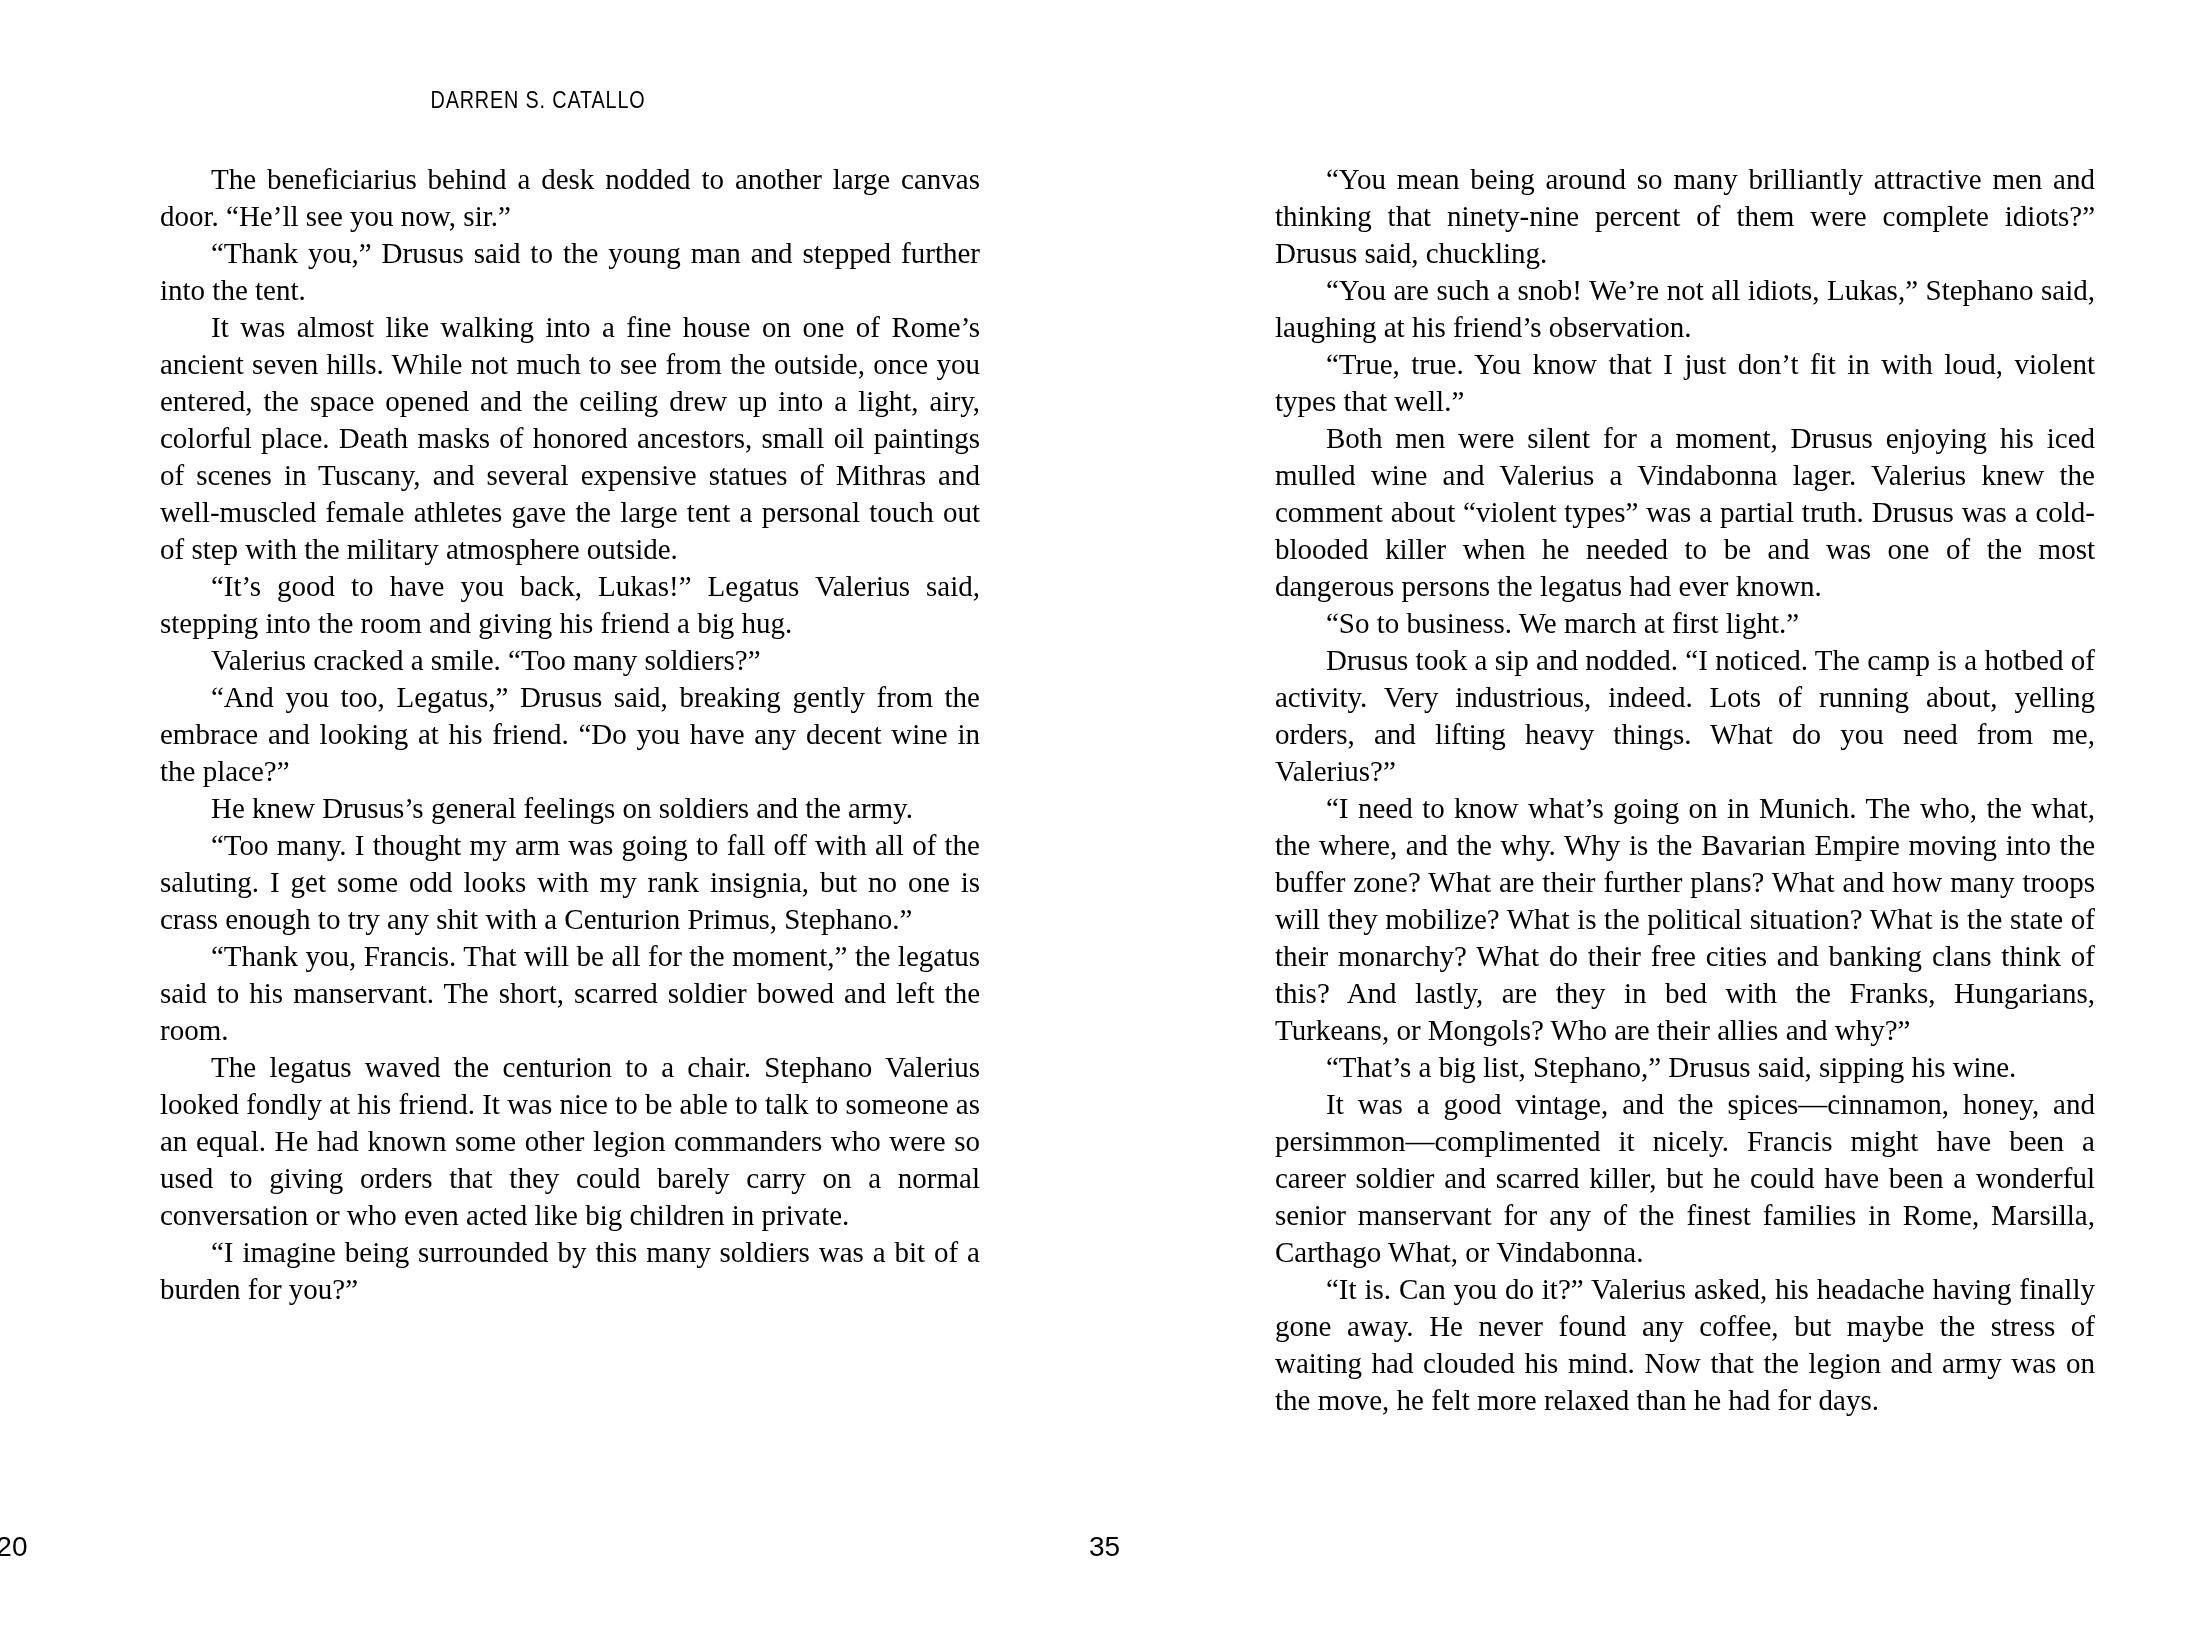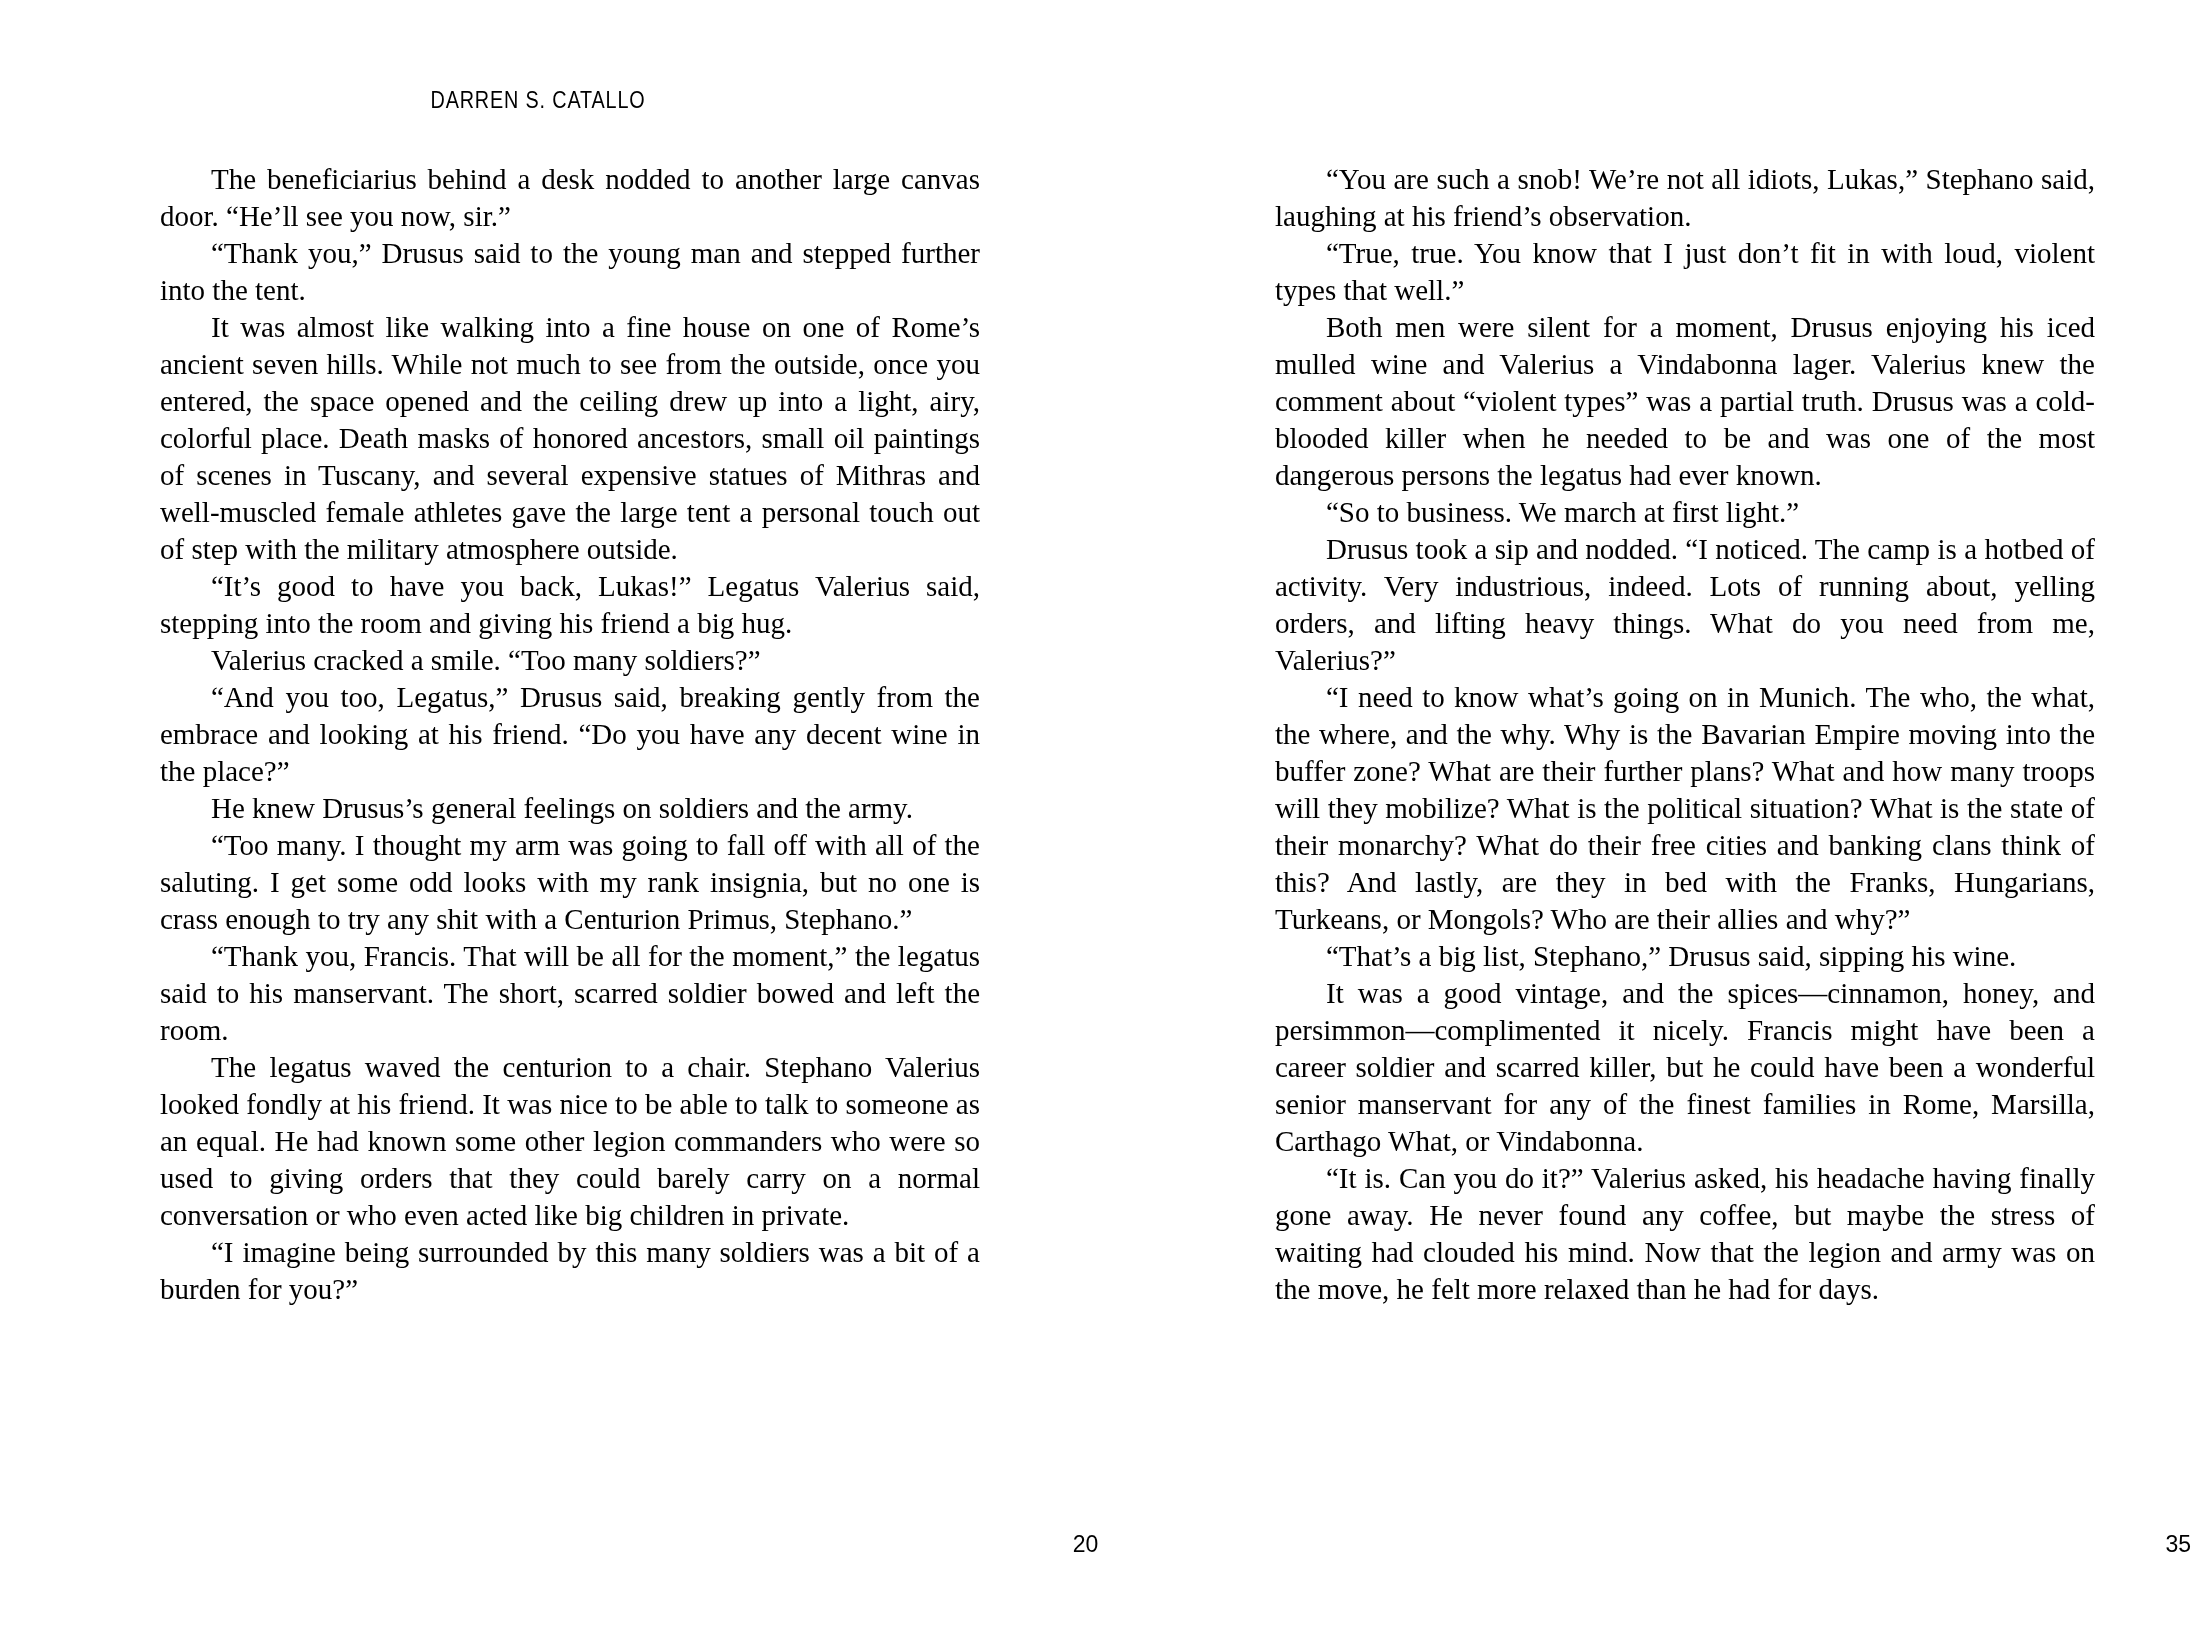--- a/index.html
+++ b/index.html
@@ -69,23 +69,23 @@
     text-align: justify;
   }
 
   
 
   
   .folio {
     position: absolute;
     top: 1531px;
     width: 100%;
-    text-align: right;
+    text-align: left;
     font-family: "Liberation Sans", "DejaVu Sans", sans-serif;
-    font-size: 23px;
+    font-size: 28px;
     color: #000;
   }
   .page-left .folio { left: 0; }
   .page-right .folio { left: 0; }
 
   
   .folio-inner {
     display: inline-block;
     position: relative;
   }
@@ -116,20 +116,21 @@
       </div>
 
     <div class="folio">
       <span class="folio-inner">20</span>
     </div>
   </div>
 
   <div class="page page-right">
 
     <div class="text-block">
+        <p>“You mean being around so many brilliantly attractive men and thinking that ninety-nine percent of them were complete idiots?” Drusus said, chuckling.</p>
         <p>“You are such a snob! We’re not all idiots, Lukas,” Stephano said, laughing at his friend’s observation.</p>
         <p>“True, true. You know that I just don’t fit in with loud, violent types that well.”</p>
         <p>Both men were silent for a moment, Drusus enjoying his iced mulled wine and Valerius a Vindabonna lager. Valerius knew the comment about “violent types” was a partial truth. Drusus was a cold-blooded killer when he needed to be and was one of the most dangerous persons the legatus had ever known.</p>
         <p>“So to business. We march at first light.”</p>
         <p>Drusus took a sip and nodded. “I noticed. The camp is a hotbed of activity. Very industrious, indeed. Lots of running about, yelling orders, and lifting heavy things. What do you need from me, Valerius?”</p>
         <p>“I need to know what’s going on in Munich. The who, the what, the where, and the why. Why is the Bavarian Empire moving into the buffer zone? What are their further plans? What and how many troops will they mobilize? What is the political situation? What is the state of their monarchy? What do their free cities and banking clans think of this? And lastly, are they in bed with the Franks, Hungarians, Turkeans, or Mongols? Who are their allies and why?”</p>
         <p>“That’s a big list, Stephano,” Drusus said, sipping his wine.</p>
         <p>It was a good vintage, and the spices—cinnamon, honey, and persimmon—complimented it nicely. Francis might have been a career soldier and scarred killer, but he could have been a wonderful senior manservant for any of the finest families in Rome, Marsilla, Carthago What, or Vindabonna.</p>
         <p>“It is. Can you do it?” Valerius asked, his headache having finally gone away. He never found any coffee, but maybe the stress of waiting had clouded his mind. Now that the legion and army was on the move, he felt more relaxed than he had for days.</p>
       </div>

